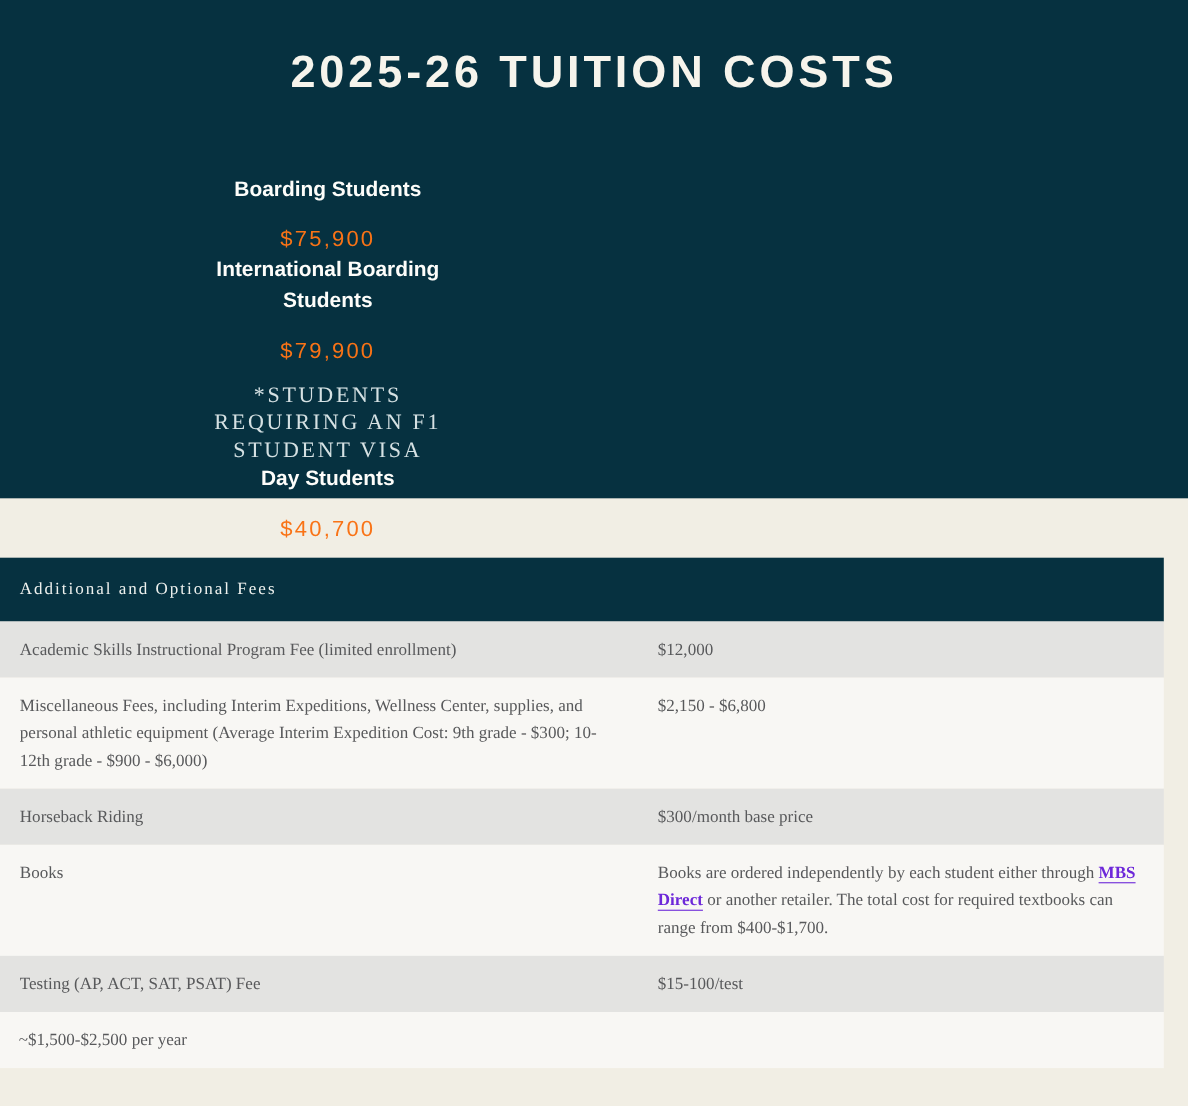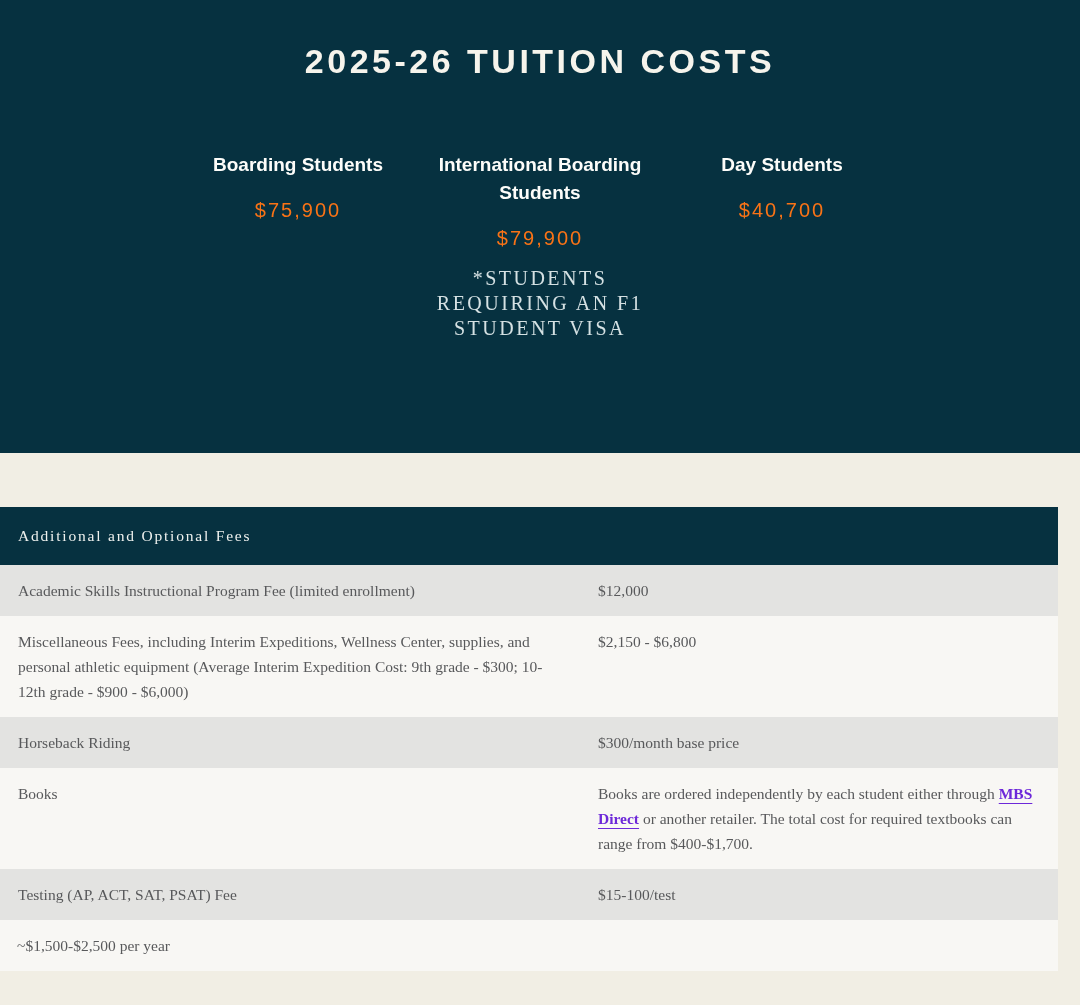--- a/index.html
+++ b/index.html
@@ -12,28 +12,29 @@
   
   .hero {
     background:#063140;
     height:453px;
     width:1080px;
   }
   .hero-title {
     padding-top:42px;
     text-align:center;
     color:#f6f4ec;
-    font-size:34px;
+    font-size:41px;
     font-weight:bold;
     letter-spacing:3.5px;
   }
   .hero-cols {
     width:726px;
     margin:70px auto 0;
     display:flex;
+    flex-direction:column;
   }
   .hero-col {
     width:242px;
     padding:0 16px;
     text-align:center;
   }
   .col-name {
     color:#fdfdfa;
     font-size:19px;
     font-weight:bold;

